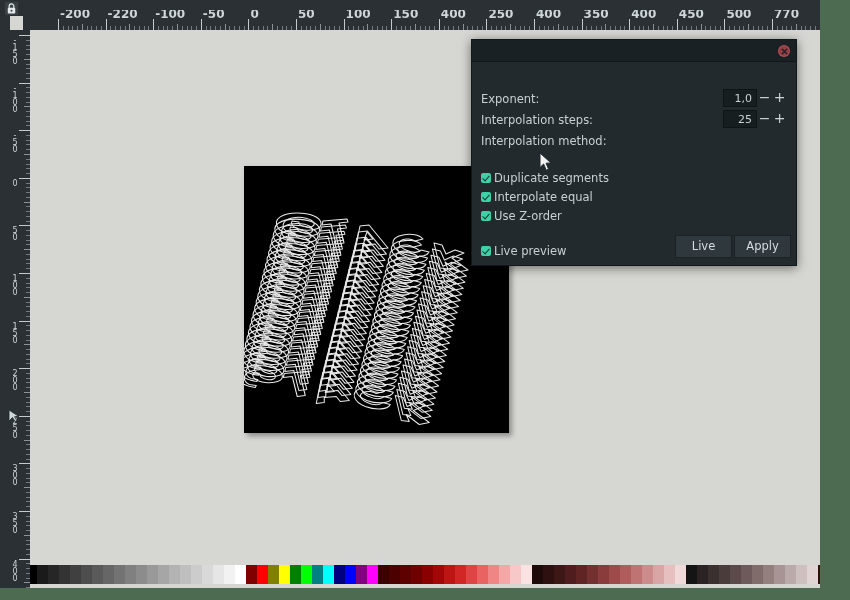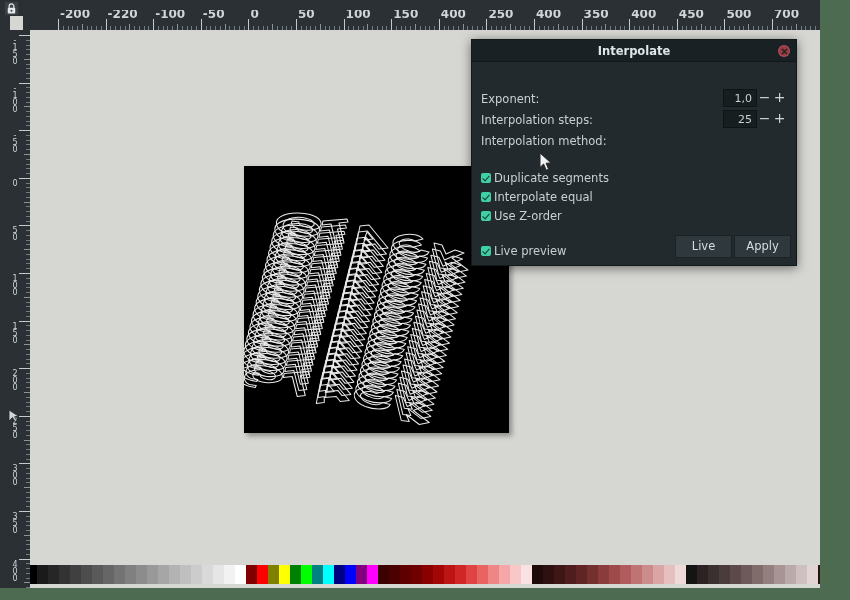--- a/index.html
+++ b/index.html
@@ -314,21 +314,21 @@
         <div class="tick minor" style="left: 706.16px;"></div>
         <div class="tick minor" style="left: 710.92px;"></div>
         <div class="tick minor" style="left: 715.68px;"></div>
         <div class="tick minor" style="left: 720.44px;"></div>
         <div class="tick mid" style="left: 725.2px;"></div>
         <div class="tick minor" style="left: 729.96px;"></div>
         <div class="tick minor" style="left: 734.72px;"></div>
         <div class="tick minor" style="left: 739.48px;"></div>
         <div class="tick minor" style="left: 744.24px;"></div>
         <div class="tick major" style="left: 749px;"></div>
-        <div class="rlabel" style="left: 751px;">700</div>
+        <div class="rlabel" style="left: 751px;">770</div>
         <div class="tick minor" style="left: 753.76px;"></div>
         <div class="tick minor" style="left: 758.52px;"></div>
         <div class="tick minor" style="left: 763.28px;"></div>
         <div class="tick minor" style="left: 768.04px;"></div>
         <div class="tick mid" style="left: 772.8px;"></div>
         <div class="tick minor" style="left: 777.56px;"></div>
         <div class="tick minor" style="left: 782.32px;"></div>
         <div class="tick minor" style="left: 787.08px;"></div>
         <div class="tick minor" style="left: 791.84px;"></div>
         <div class="tick major" style="left: 796.6px;"></div>
@@ -599,21 +599,20 @@
           <div class="swatch" style="background: rgb(187, 170, 170);"></div>
           <div class="swatch" style="background: rgb(207, 192, 192);"></div>
           <div class="swatch" style="background: rgb(224, 212, 212);"></div>
           <div class="swatch" style="background: rgb(43, 20, 5);"></div>
         </div>
     </div>
   </div>
 
   <div class="dialog">
     <div class="dlg-title">
-      <div class="t">Interpolate</div>
       <div class="dlg-close">
         <svg width="9" height="9" viewBox="0 0 9 9">
           <path d="M2.2 2.2 L6.8 6.8 M6.8 2.2 L2.2 6.8" stroke="#1d2326" stroke-width="1.4" stroke-linecap="round"></path>
         </svg>
       </div>
     </div>
 
     <div class="dlg-body">
 
       <div class="row" style="top:27px;">

